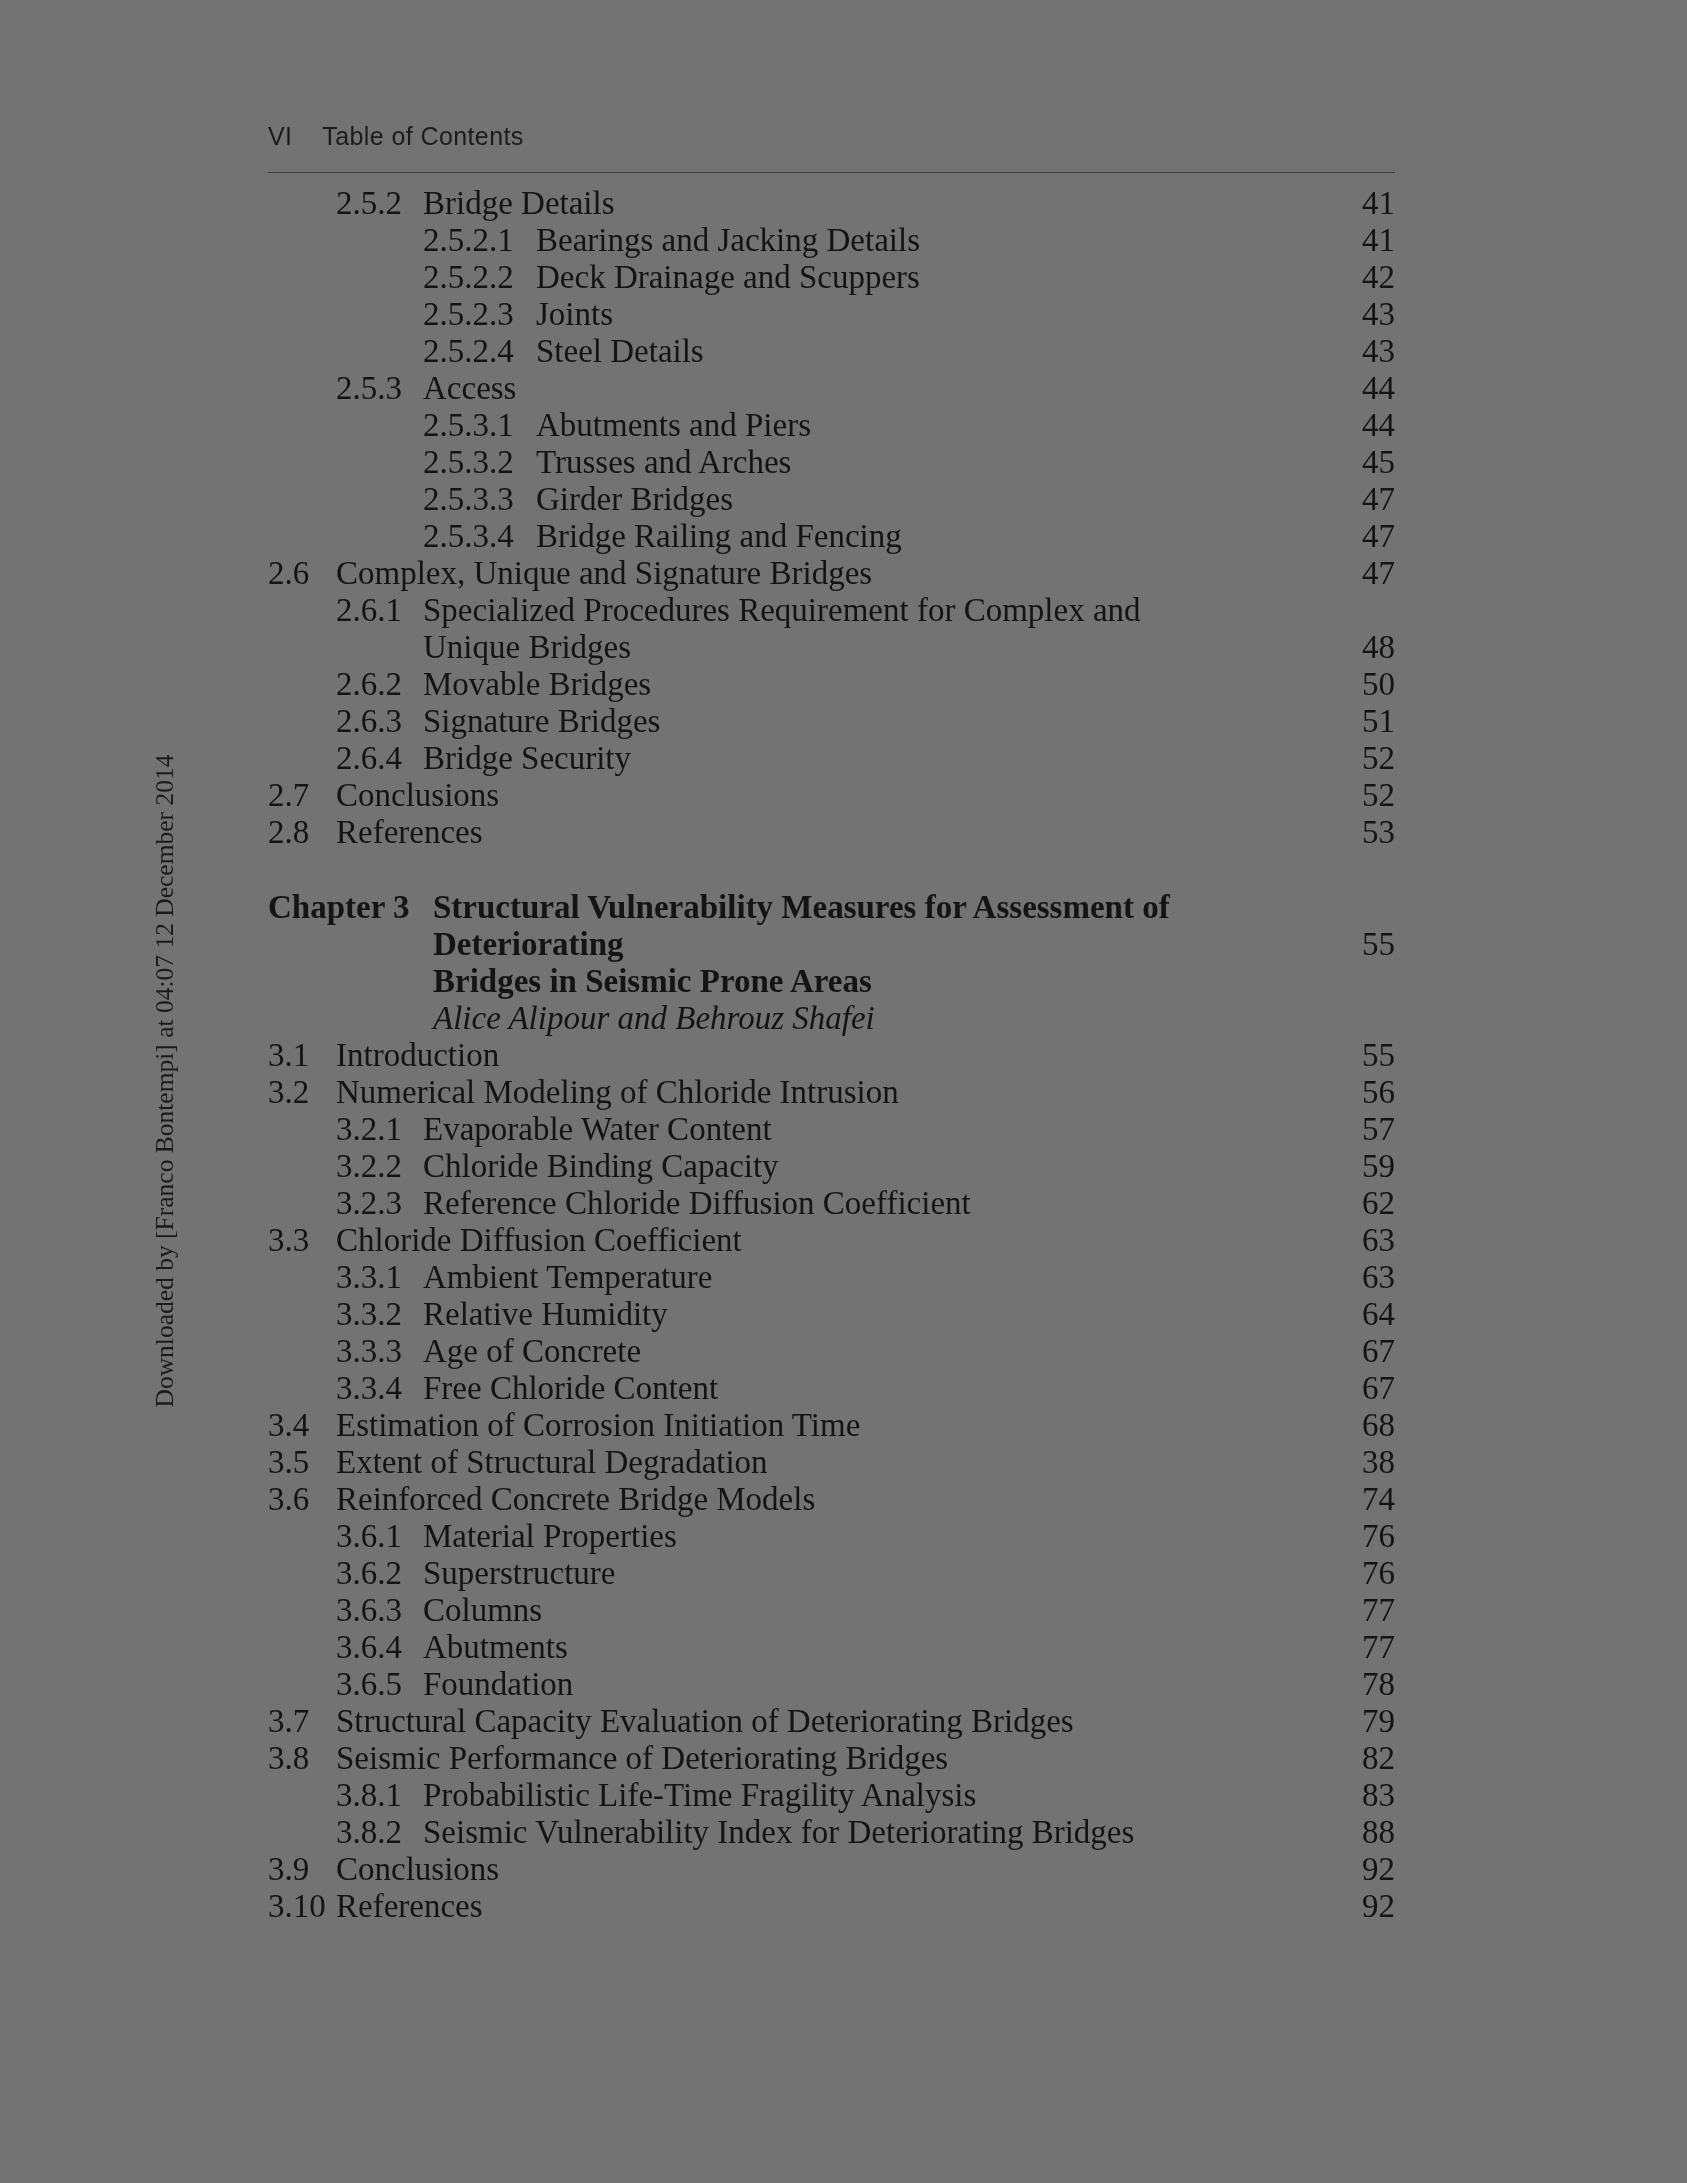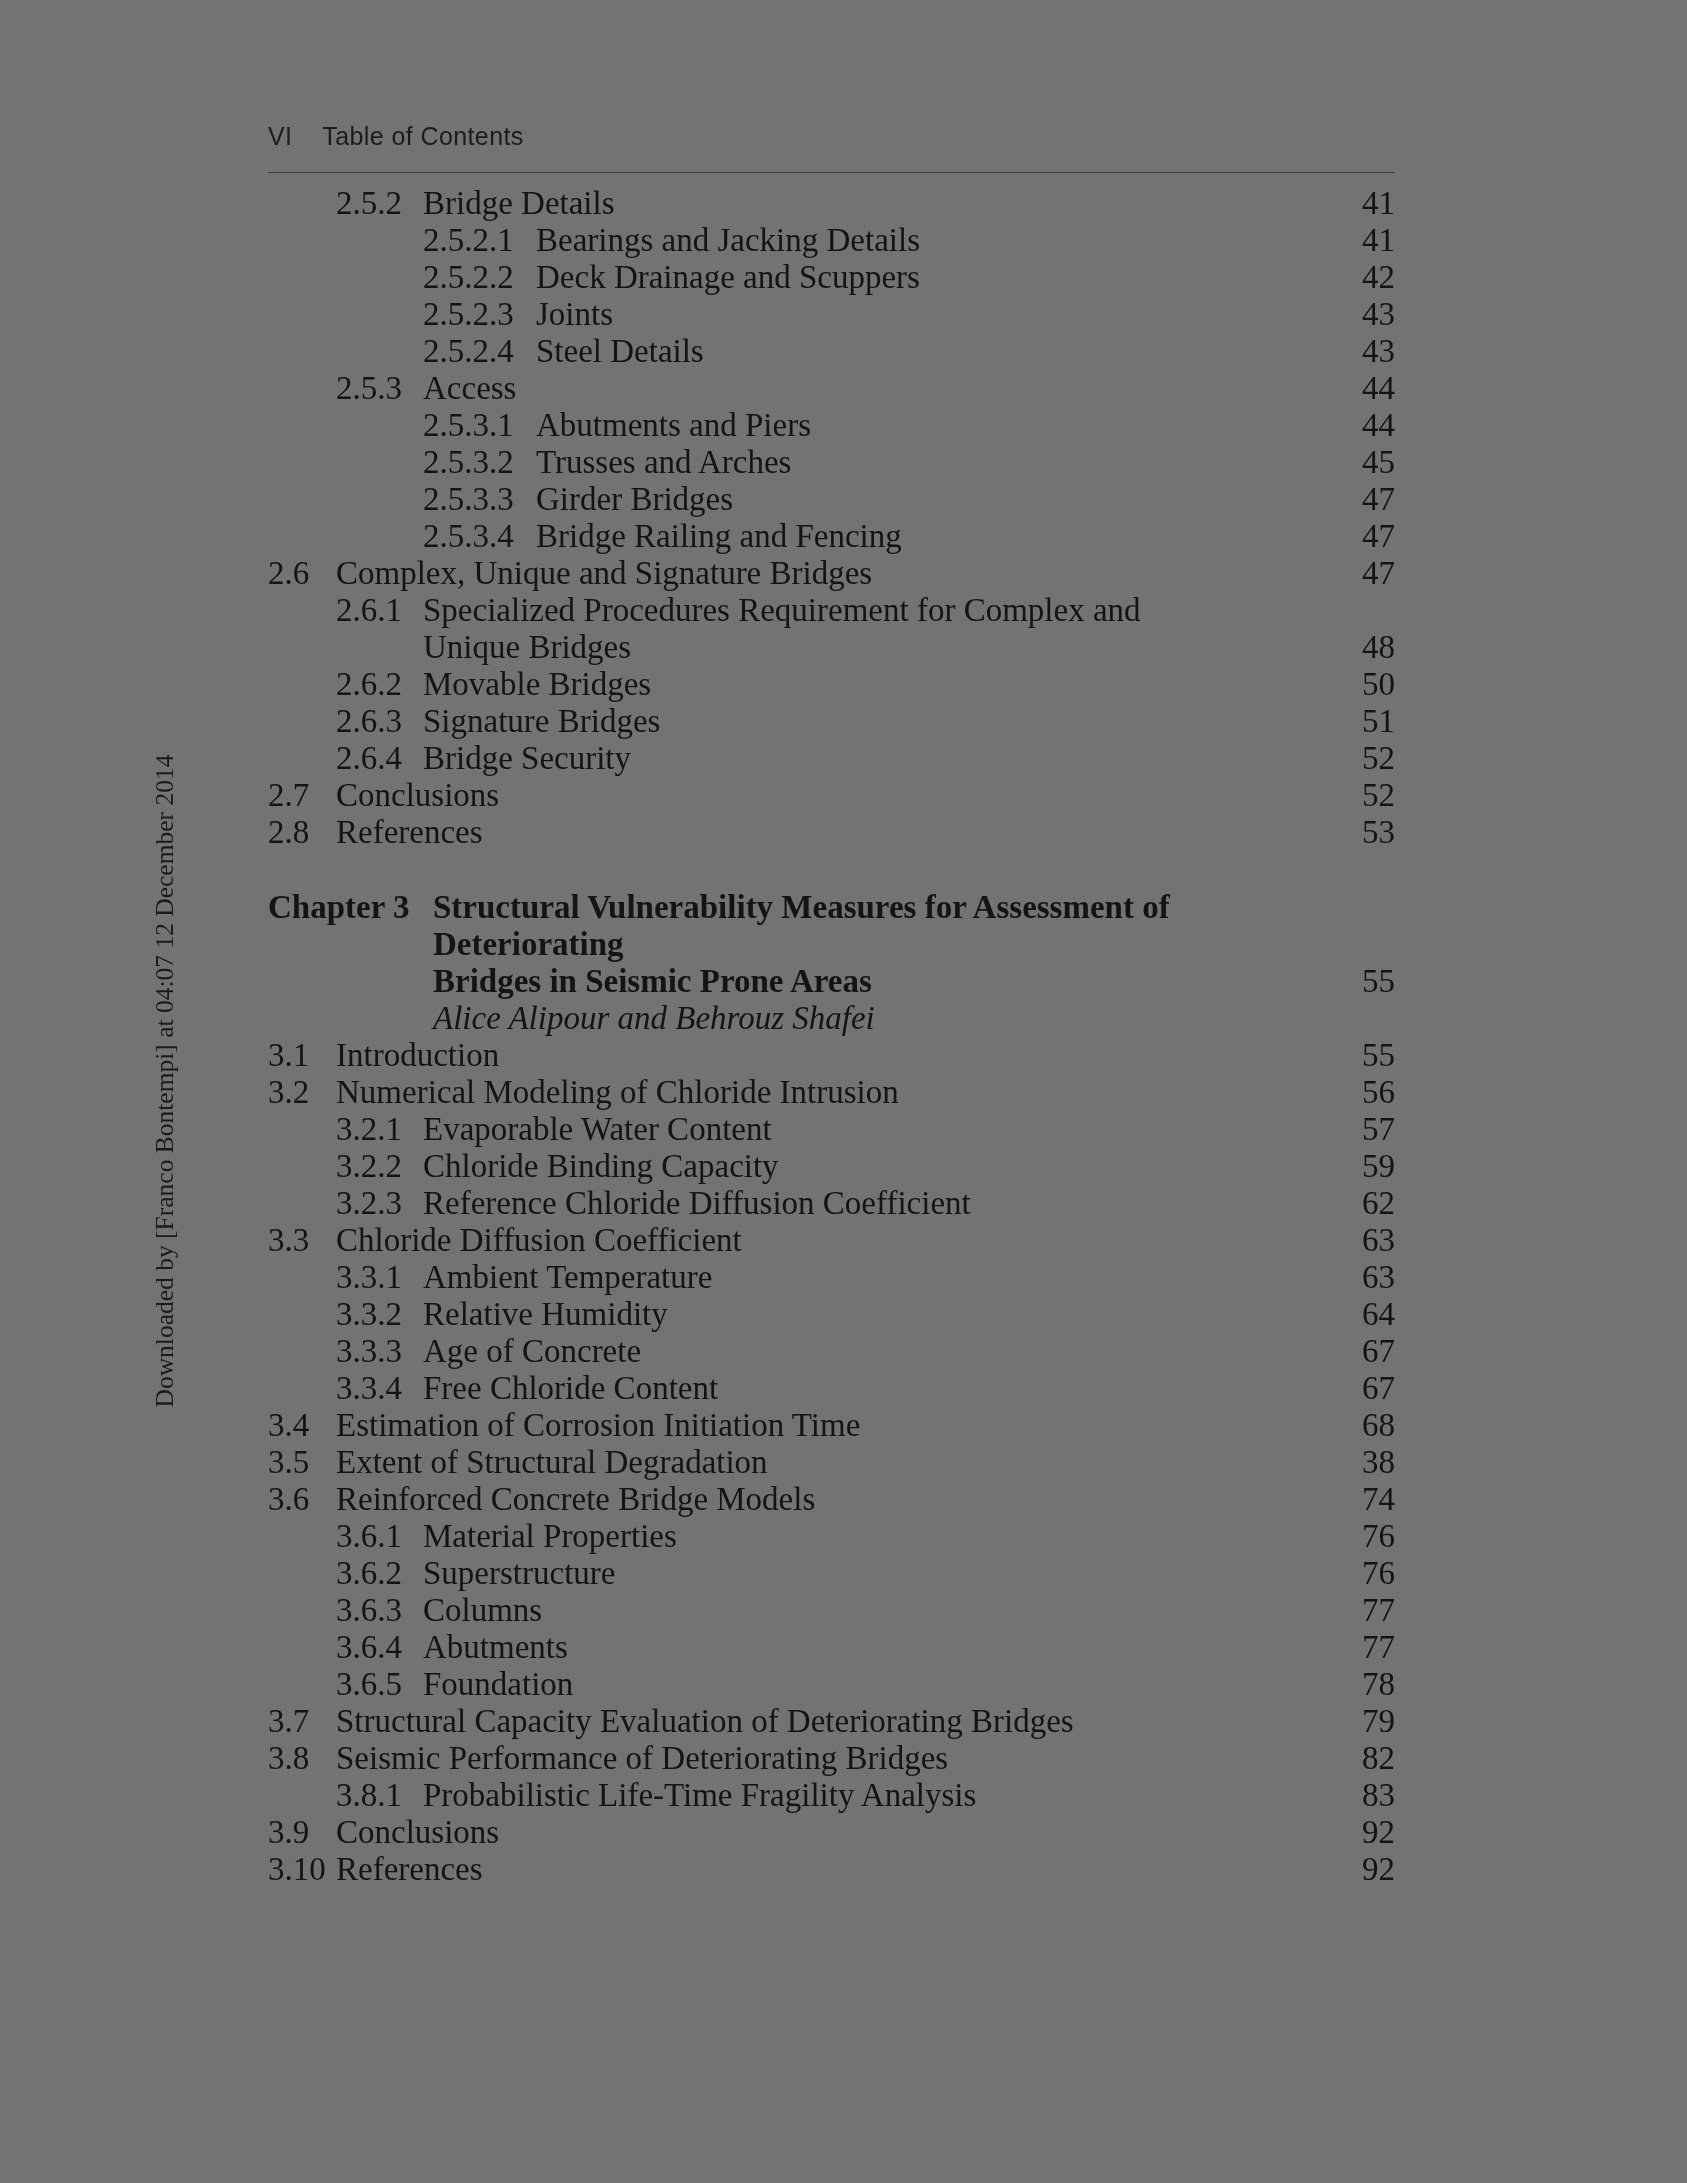--- a/index.html
+++ b/index.html
@@ -62,21 +62,21 @@
   .entry.l2 { padding-left: 155px; }
   .entry.l2 .num { width: 113px; font-family: Liberation Serif, serif; }
   .entry.chapter .num { width: 165px; font-weight: bold; }
   .entry.chapter .title { font-weight: bold; }
   .entry .pagenum {
     margin-left: 20px;
     min-width: 53px;
     text-align: right;
     flex-shrink: 0;
   }
-  .gap-before { margin-top: 38px; }
+  .gap-before { margin-top: 38px; align-items: center; }
   .author-row {
     padding-left: 165px;
     font-style: italic;
   }
 </style>
 </head>
 <body>
 
 <div class="page">
 
@@ -359,20 +359,27 @@
       </div>
       <span class="pagenum">82</span>
     </div>
       <div class="entry l1">
       <div class="left">
         <span class="num">3.8.1</span>
         <span class="title">Probabilistic Life-Time Fragility Analysis</span>
       </div>
       <span class="pagenum">83</span>
     </div>
+      <div class="entry l1">
+      <div class="left">
+        <span class="num">3.8.2</span>
+        <span class="title">Seismic Vulnerability Index for Deteriorating Bridges</span>
+      </div>
+      <span class="pagenum">88</span>
+    </div>
       <div class="entry l0">
       <div class="left">
         <span class="num">3.9</span>
         <span class="title">Conclusions</span>
       </div>
       <span class="pagenum">92</span>
     </div>
       <div class="entry l0">
       <div class="left">
         <span class="num">3.10</span>

